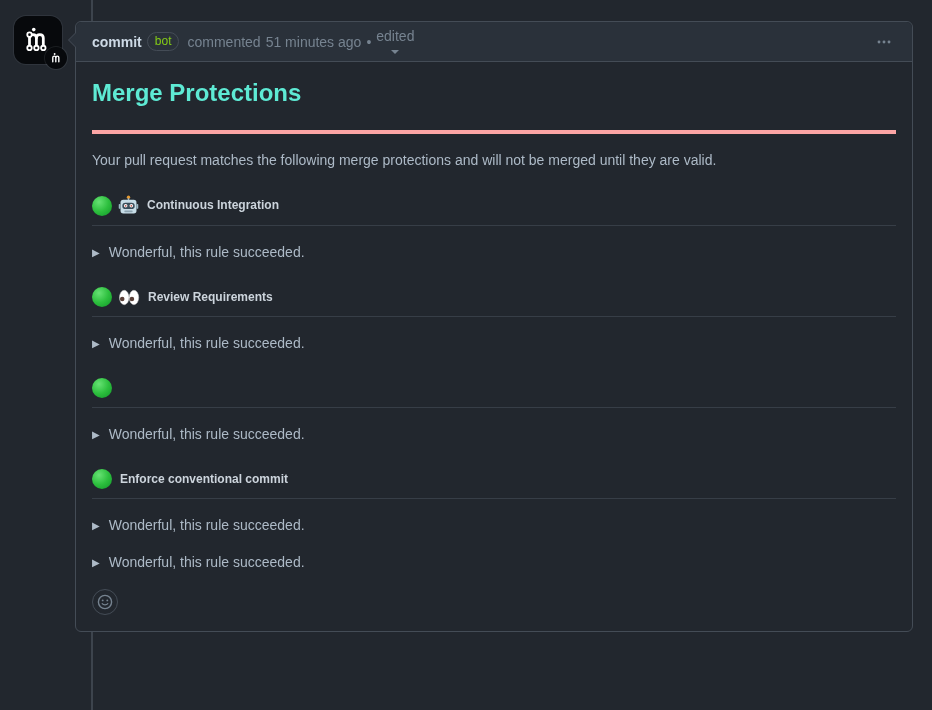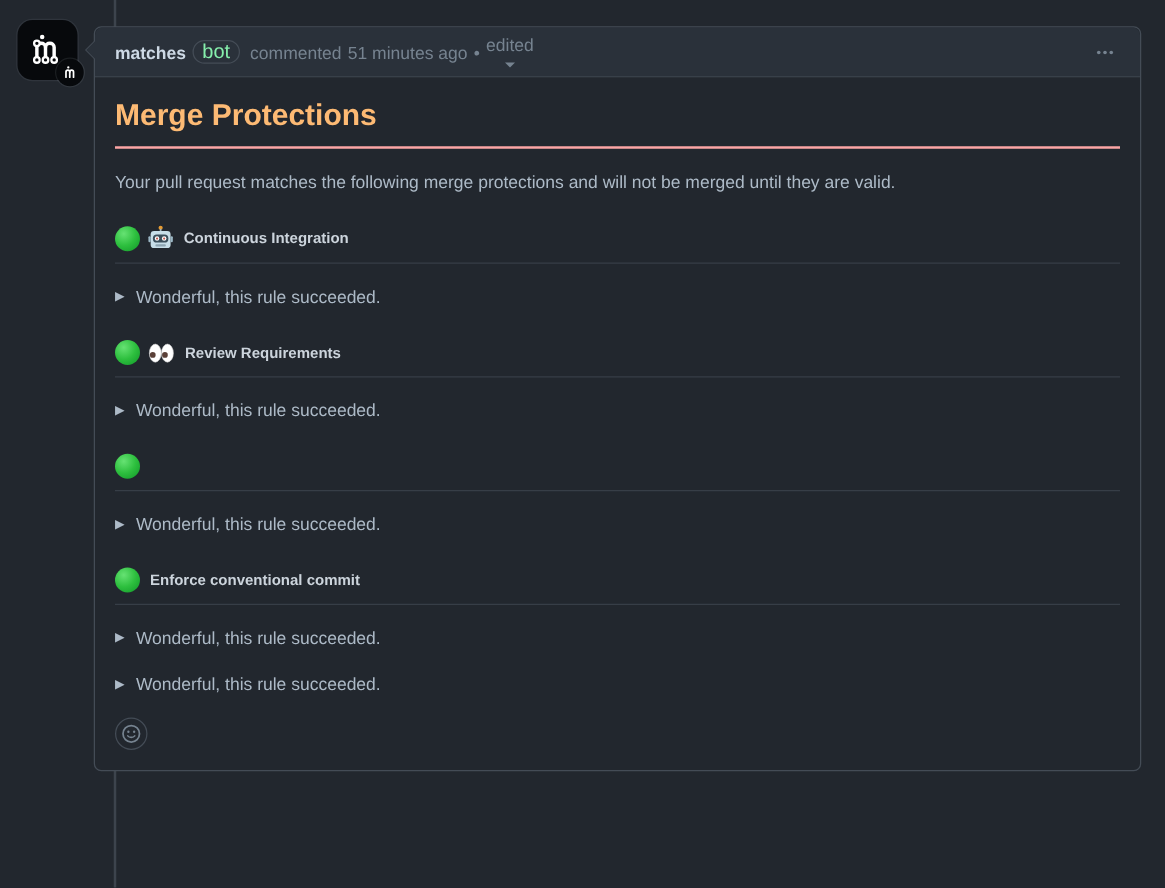--- a/index.html
+++ b/index.html
@@ -52,43 +52,43 @@
   .comment-header {
     height: 40px; background: #2a313a;
     border-bottom: 1px solid #444c56;
     border-radius: 6px 6px 0 0;
     display: flex; align-items: center; gap: 5px;
     padding: 0 16px; font-size: 14px; color: #768390;
   }
   .author { color: #cdd9e5; font-weight: 700; cursor: pointer; }
   .bot-badge {
     border: 1px solid #444c56; border-radius: 999px;
-    padding: 0 7px; font-size: 16px; line-height: 17px;
-    color: #86efac; margin-right: 3px;
+    padding: 0 7px; font-size: 12px; line-height: 17px;
+    color: #84cc16; margin-right: 3px;
   }
   .timestamp {
     color: #768390; 
     text-underline-offset: 4px; cursor: pointer;
   }
   .edited-dropdown { display: inline-flex; align-items: center; gap: 4px; cursor: pointer; flex-direction: column; }
   .caret-down {
     width: 0; height: 0; display: inline-block;
     border: 4px solid transparent; border-top-color: #768390;
     transform: translateY(2px);
   }
   .kebab-btn {
     margin-left: auto; background: transparent; border: none;
     padding: 4px; cursor: pointer; display: flex; align-items: center;
   }
   
   .comment-body { padding: 16px; font-size: 14px; line-height: 1.5; }
   .md-title {
     font-size: 24px; line-height: 1.25; font-weight: 700;
-    color: #fdba74; margin: 0 0 16px; padding-bottom: 9px;
-    border-bottom: 2px solid #fca5a5;
+    color: #5eead4; margin: 0 0 16px; padding-bottom: 22px;
+    border-bottom: 4px solid #fca5a5;
   }
   .intro { margin: 0 0 5px; color: #adbac7; }
   .rule-heading {
     display: flex; align-items: center; gap: 8px;
     font-size: 12px; line-height: 1.25; font-weight: 700;
     color: #ccd4dc; margin: 24px 0 16px; padding-bottom: 9px;
     border-bottom: 1px solid #373e47;
   }
   .emoji { display: inline-flex; align-items: center; }
   .green-dot {
@@ -131,21 +131,21 @@
         <path d="M8 21 V12 c0-4.2 6.5-4.2 6.5 0 V21"></path>
         <path d="M14.5 12 c0-4.2 6.5-4.2 6.5 0 V21"></path>
       </g>
       <circle cx="12" cy="4.2" r="2" fill="#ffffff"></circle>
     </svg>
   </span>
 </div>
 
 <div class="comment">
   <div class="comment-header">
-    <span class="author">matches</span>
+    <span class="author">commit</span>
     <span class="bot-badge">bot</span>
     <span>commented</span>
     <a class="timestamp">51 minutes ago</a>
     <span>•</span>
     <span class="edited-dropdown">
       <span>edited</span>
       <span class="caret-down"></span>
     </span>
     <button class="kebab-btn">
       <span style="display:flex;">

